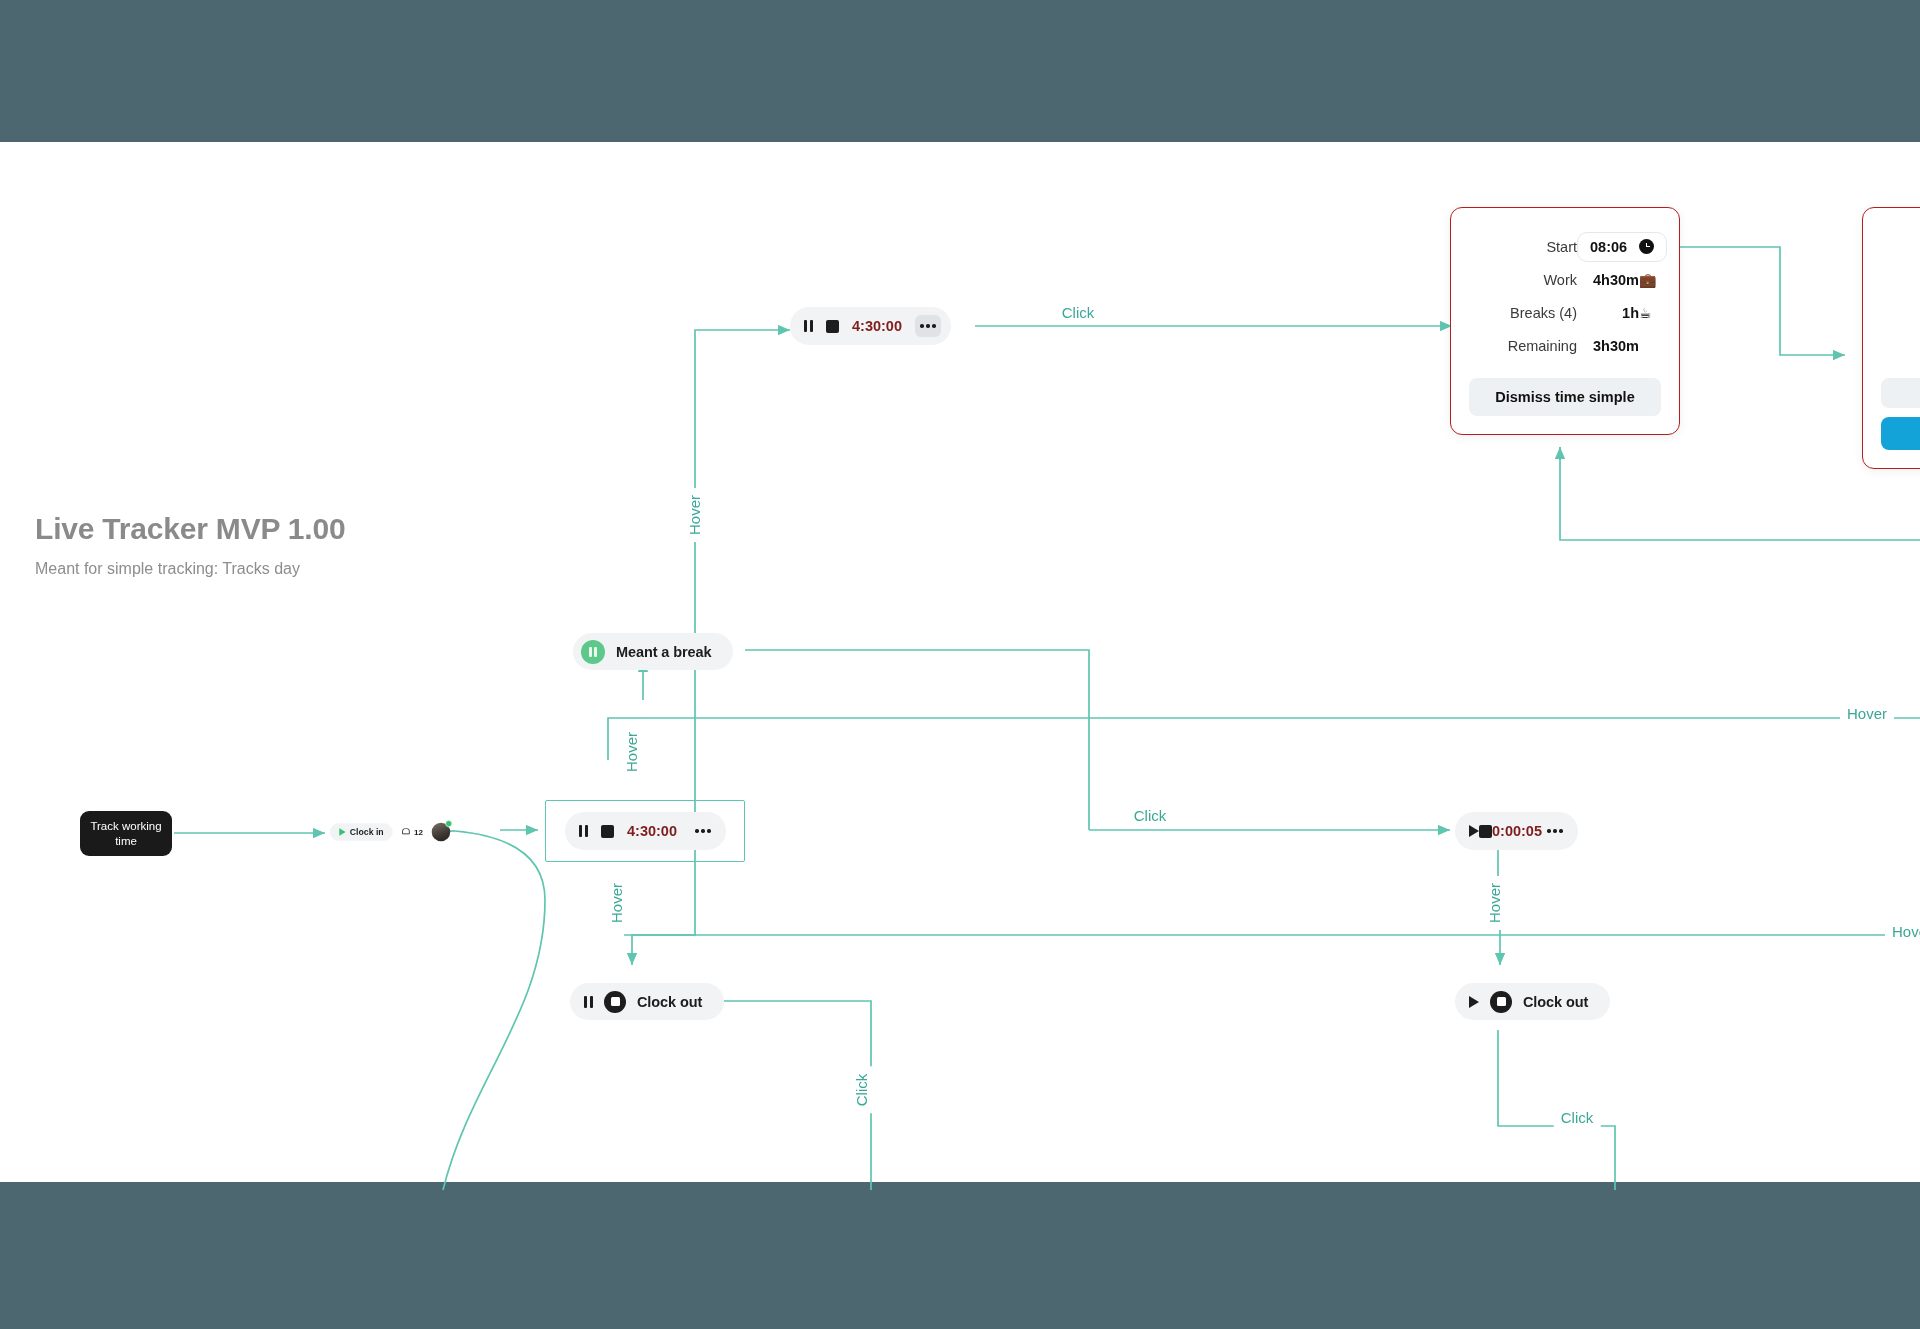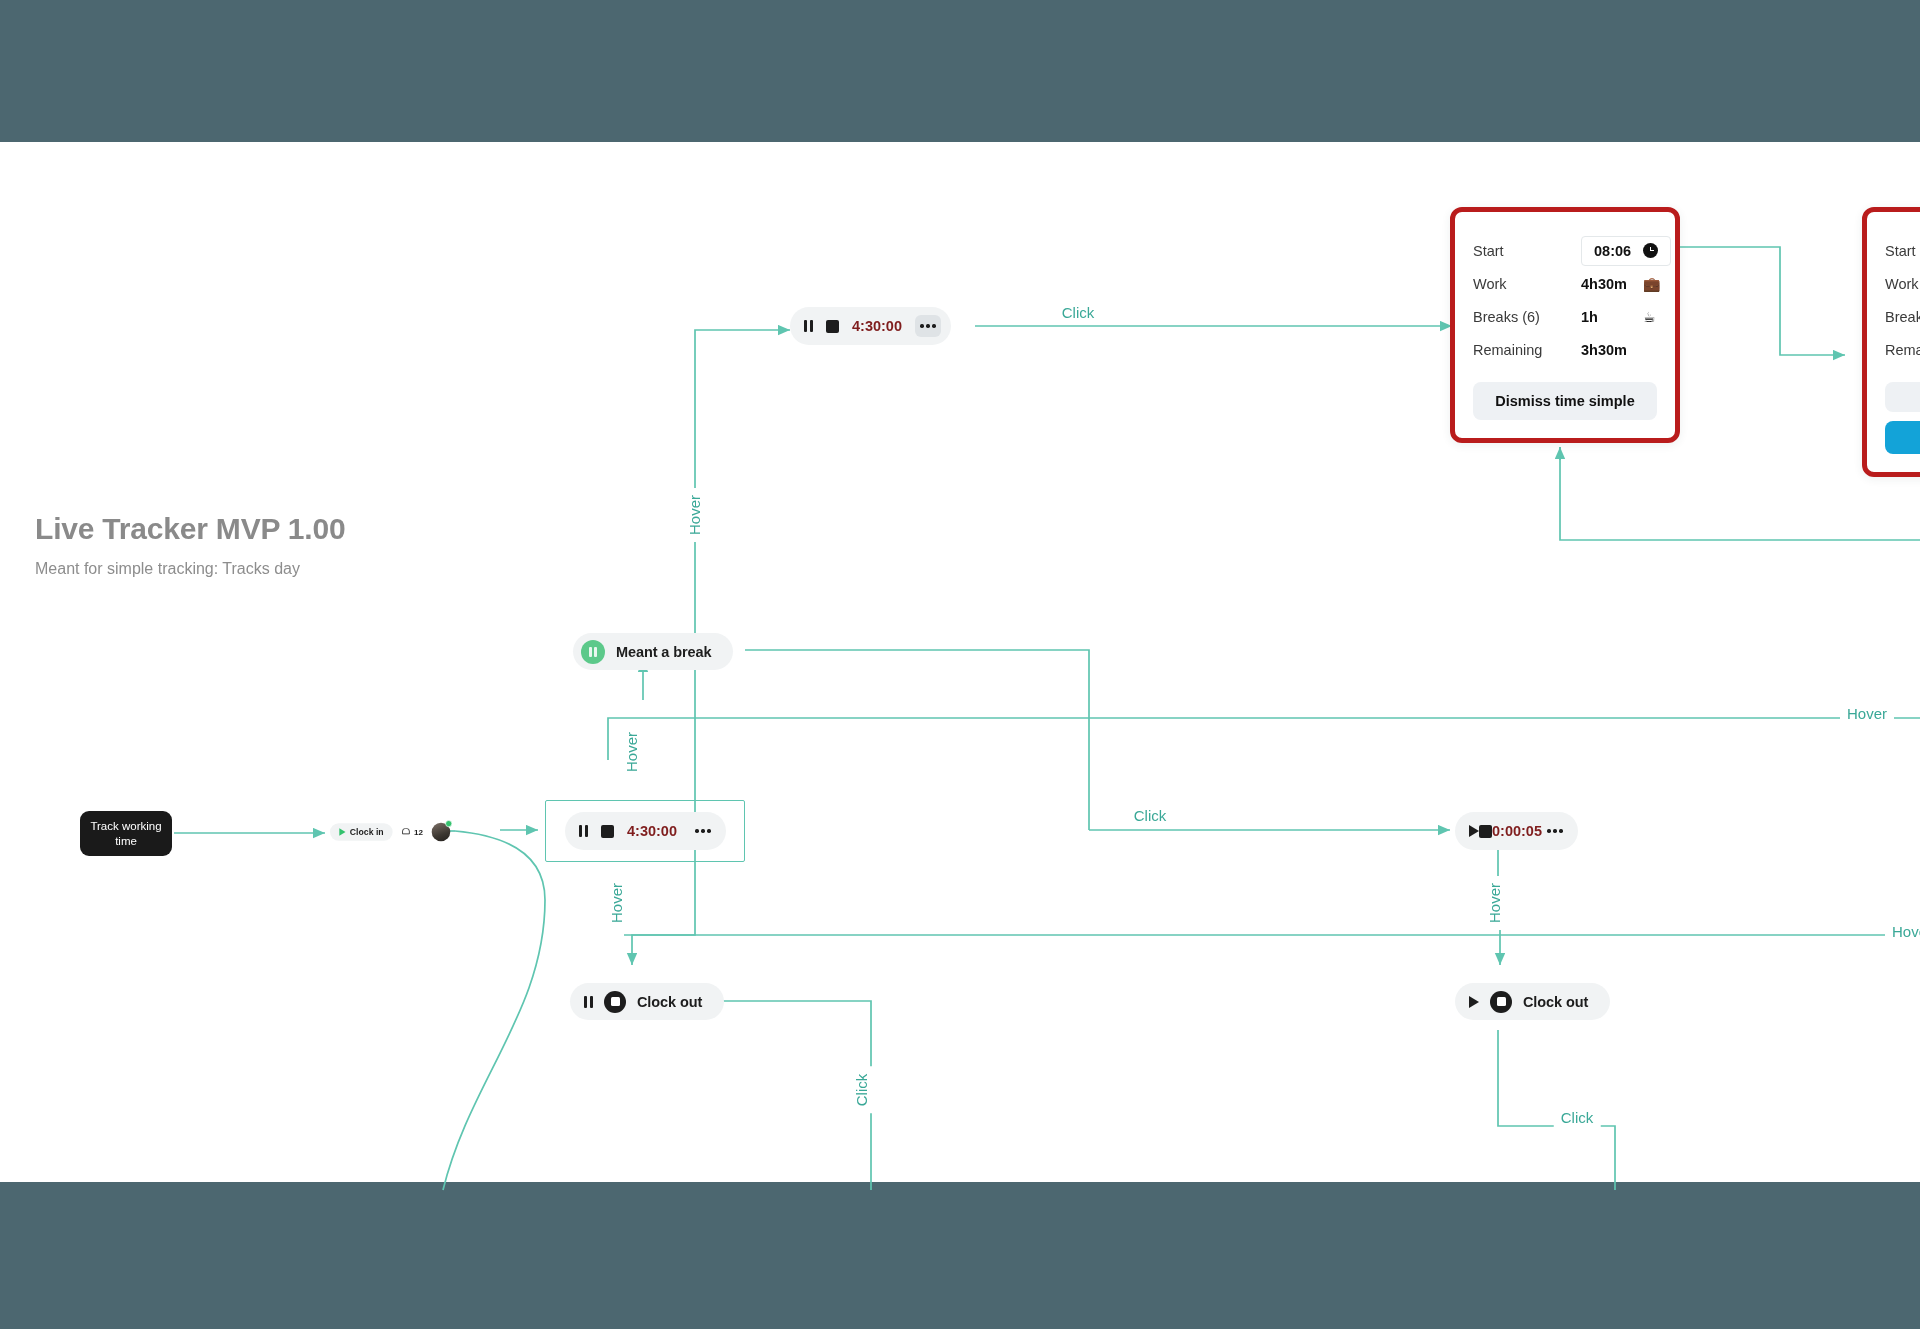--- a/index.html
+++ b/index.html
@@ -232,25 +232,26 @@
     width: 9px; height: 9px;
     border-radius: 50%;
     background: #34c26e;
     border: 1.5px solid #ffffff;
   }
 
   
   .card {
     position: absolute;
     background: #ffffff;
-    border: 5px solid #b91c1c;
+    border: 1px solid #b91c1c;
     border-radius: 12px;
     box-shadow: 0 2px 10px rgba(40,60,70,.08);
     box-sizing: border-box;
     padding: 22px 18px 18px 18px;
+    text-align: right;
   }
   .card .row {
     display: flex;
     align-items: center;
     height: 33px;
     white-space: nowrap;
   }
   .card .row .k {
     font-size: 14.5px;
     color: #3a3a3a;
@@ -262,21 +263,21 @@
     font-weight: bold;
     color: #111111;
     min-width: 62px;
   }
   .card .row .vico {
     font-size: 14px;
     line-height: 1;
   }
   .card .startbox {
     border: 1px solid #e4e8ea;
-    border-radius: 4px;
+    border-radius: 10px;
     padding: 6px 12px;
     display: flex;
     align-items: center;
     gap: 12px;
   }
   .card .startbox .sv {
     font-size: 14.5px;
     font-weight: bold;
     color: #111111;
   }
@@ -503,21 +504,21 @@
       </span>
     </div>
 
     <div class="row">
       <span class="k">Work</span>
       <span class="v">4h30m</span>
       <span class="vico">💼</span>
     </div>
 
     <div class="row">
-      <span class="k">Breaks (6)</span>
+      <span class="k">Breaks (4)</span>
       <span class="v">1h</span>
       <span class="vico">☕</span>
     </div>
 
     <div class="row">
       <span class="k">Remaining</span>
       <span class="v">3h30m</span>
     </div>
 
     <div class="dismiss">Dismiss time simple</div>

